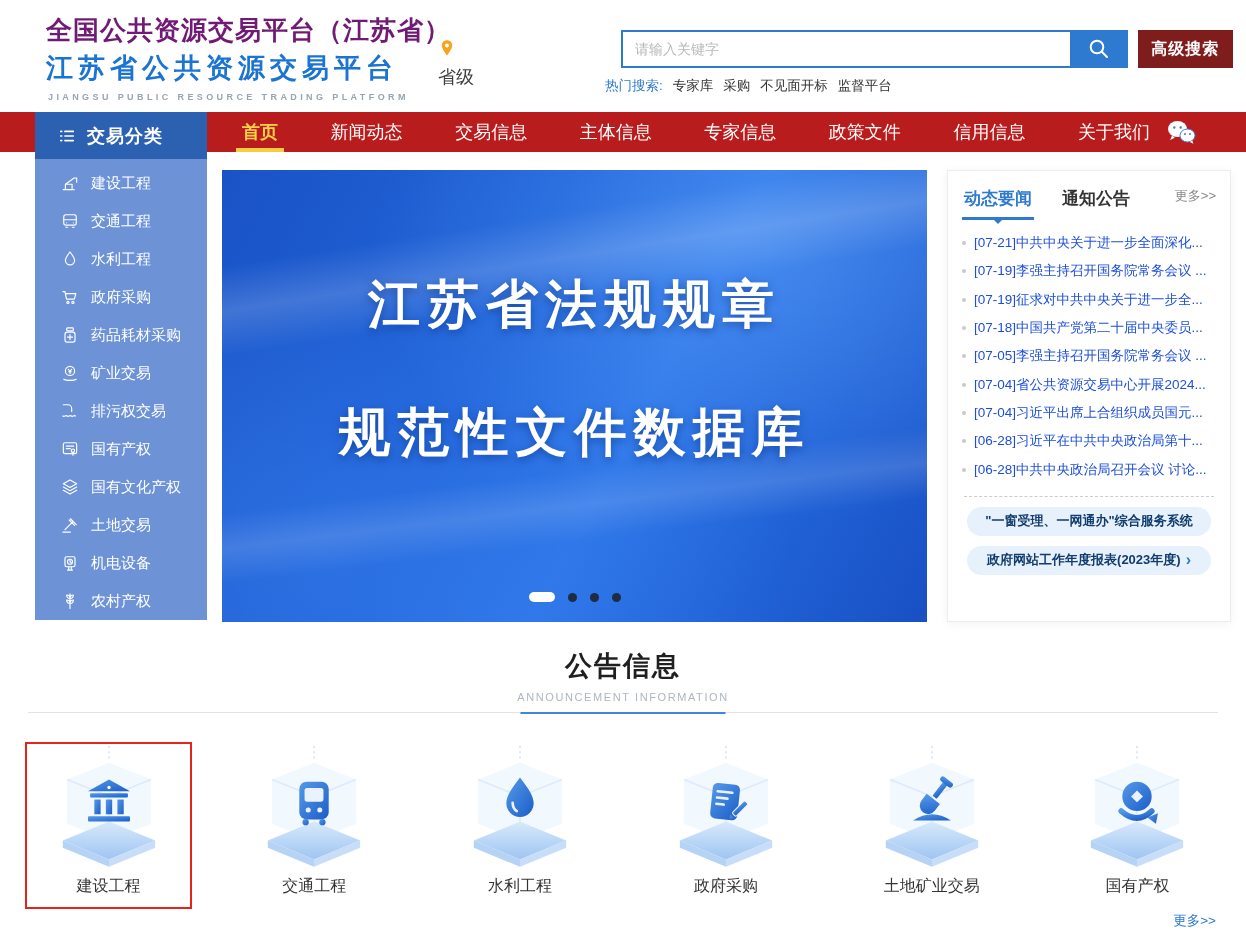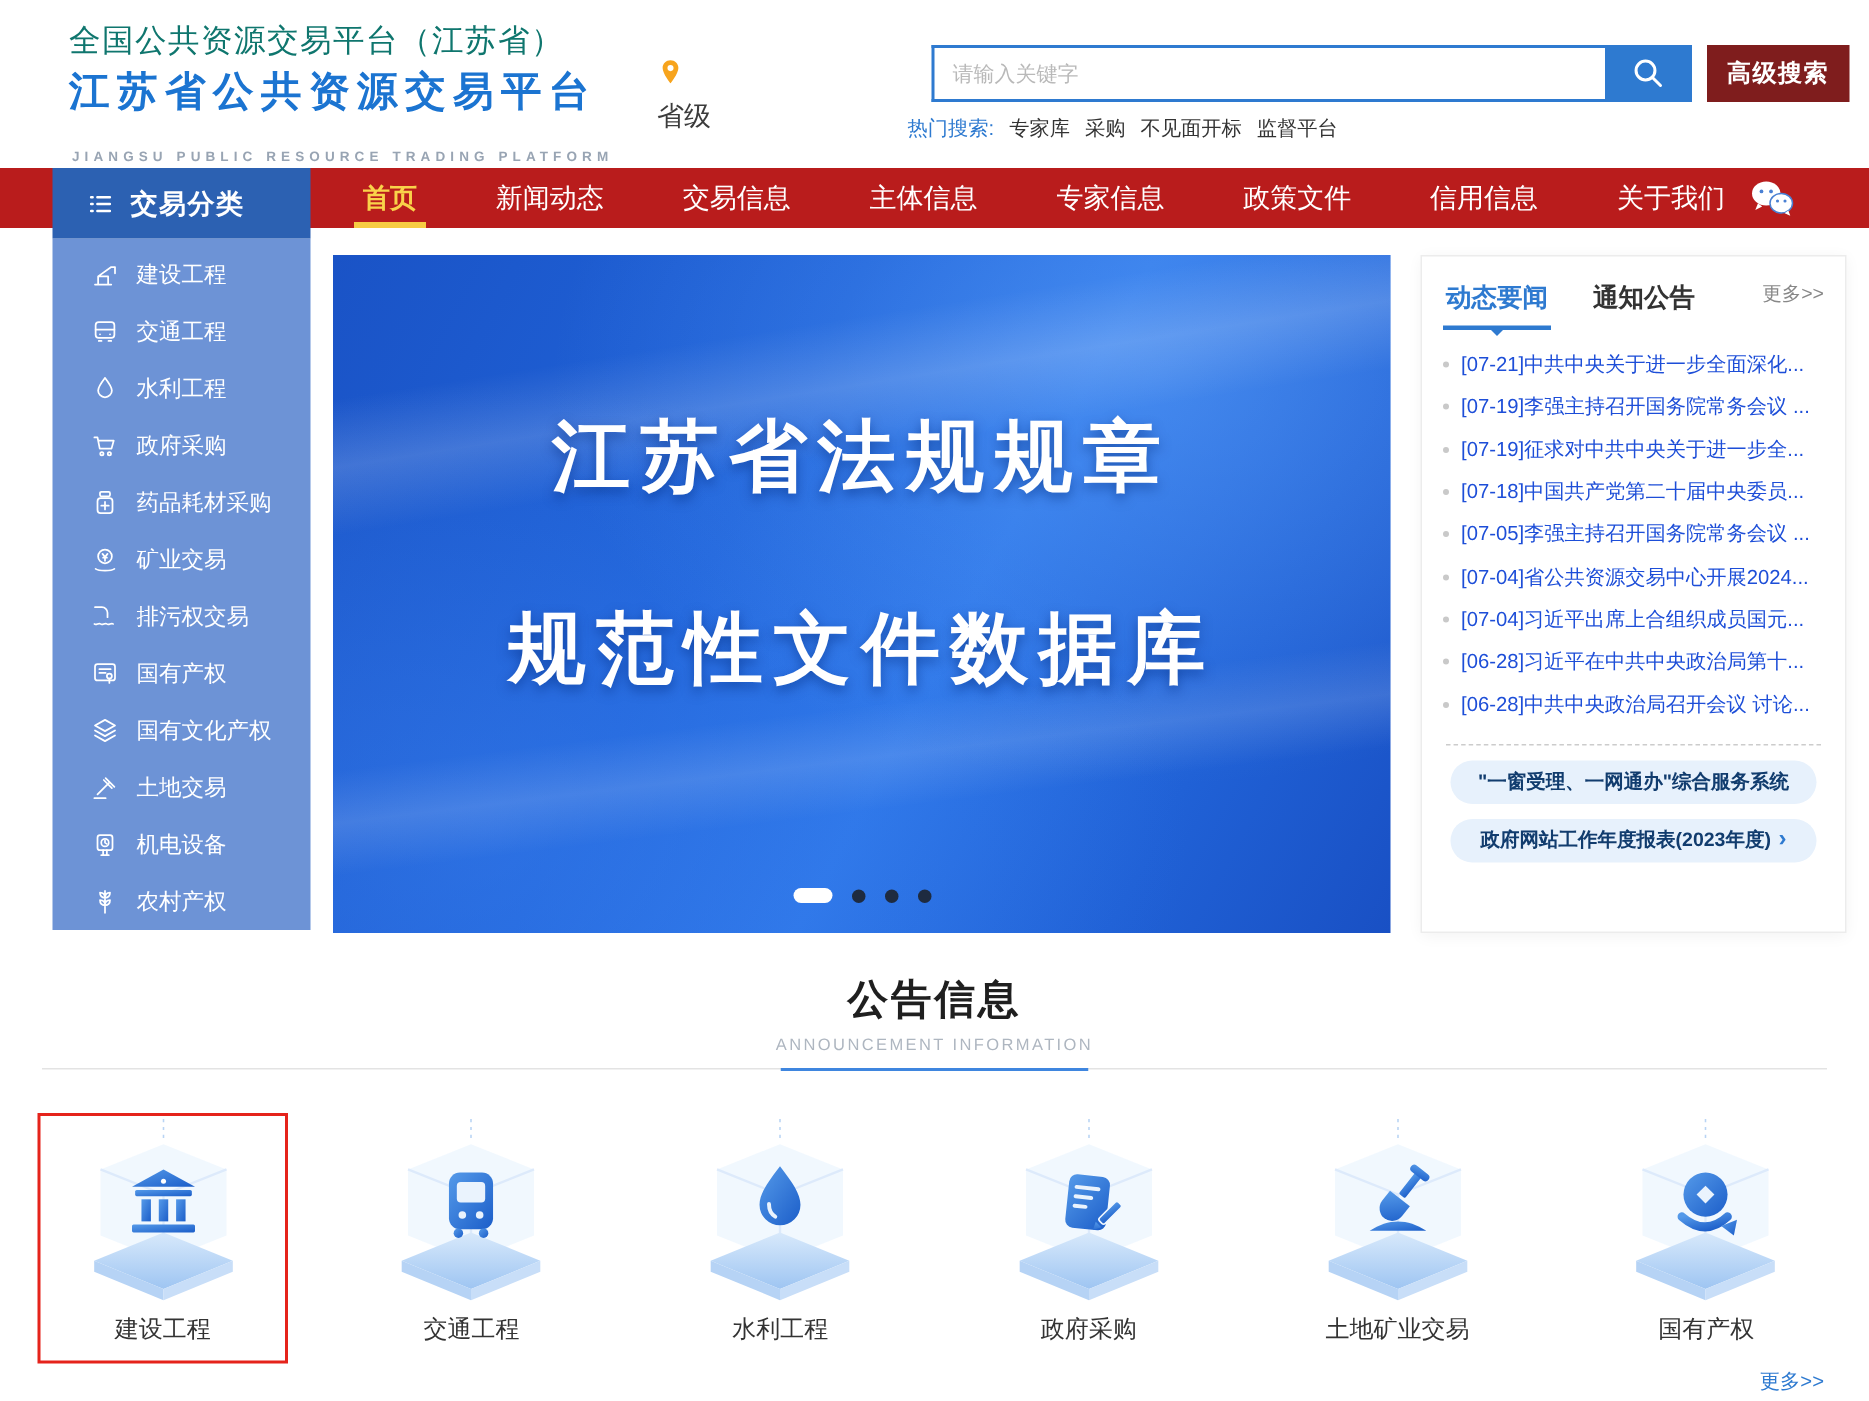--- a/index.html
+++ b/index.html
@@ -3,23 +3,23 @@
 <meta charset="utf-8">
 <style>
   * { margin:0; padding:0; box-sizing:border-box; }
   body { background:#fff; }
   #page { position:relative; width:1246px; height:934px; background:#fff; overflow:hidden;
           font-family:"Liberation Sans", sans-serif; }
 
   
   header { position:absolute; top:0; left:0; width:100%; height:112px; background:#fff; }
   .logo { position:absolute; left:46px; top:13px; cursor:pointer; }
-  .logo-l1 { font-size:21px; font-weight:normal; color:#0f766e; letter-spacing:1px; }
+  .logo-l1 { font-size:26px; font-weight:bold; color:#701a75; letter-spacing:1px; }
   .logo-l2 { font-size:27px; font-weight:bold; color:#1b74d1; letter-spacing:5px; margin-top:2px; }
-  .logo-l3 { font-size:9px; font-weight:bold; color:#98a4b3; letter-spacing:3.4px; margin-top:20px; margin-left:2px; }
+  .logo-l3 { font-size:9px; font-weight:bold; color:#98a4b3; letter-spacing:3.4px; margin-top:6px; margin-left:2px; }
   .level { position:absolute; left:438px; top:38px; display:flex; gap:5px;
            font-size:18px; color:#3c3c3c;flex-direction:column; }
   .search-area { position:absolute; left:605px; top:30px; width:628px; }
   .search-row { display:flex; height:38px; align-items:stretch; }
   .search-input { width:452px; height:38px; border:2px solid #2e7ad0; border-right:none; outline:none;
                   padding:0 12px; font-size:14px; color:#333;margin-left:16px; }
   .search-input::placeholder { color:#b9b9b9; }
   .search-btn { width:58px; background:#2e7ad0; border:none; cursor:pointer;
                 display:flex; align-items:center; justify-content:center; }
   .adv-btn { width:96px; margin-left:10px; background:#7f1d1d; border:none; color:#fff;

